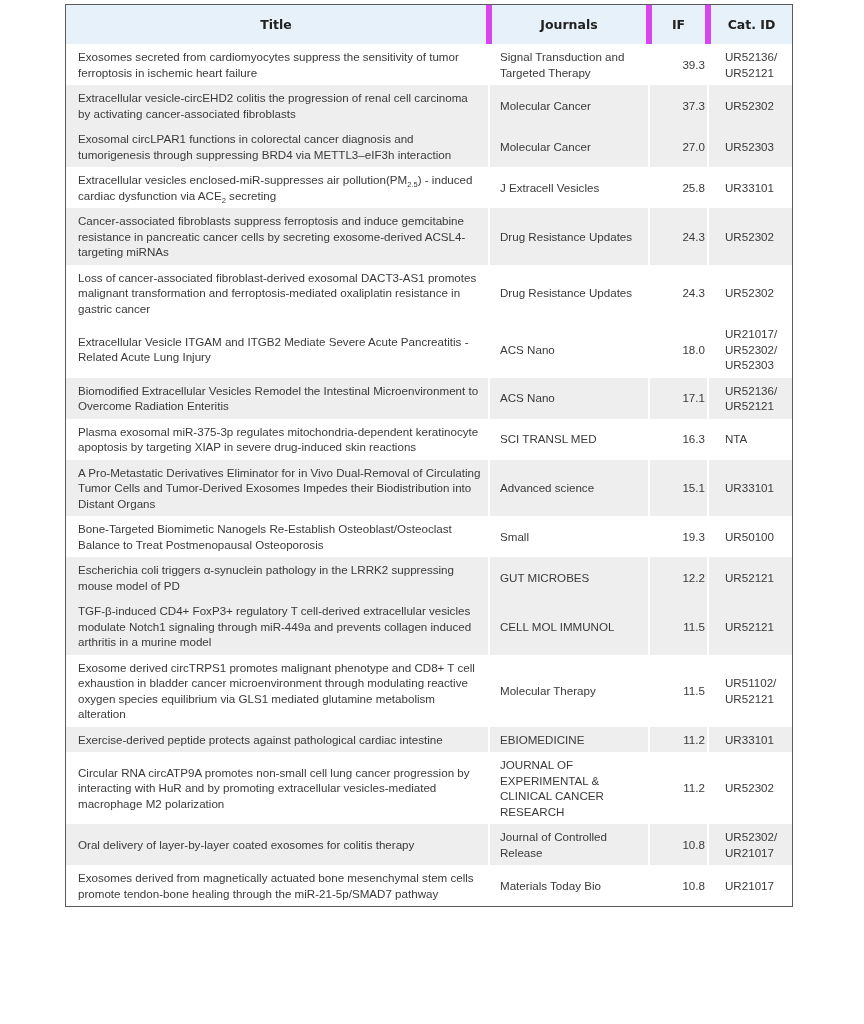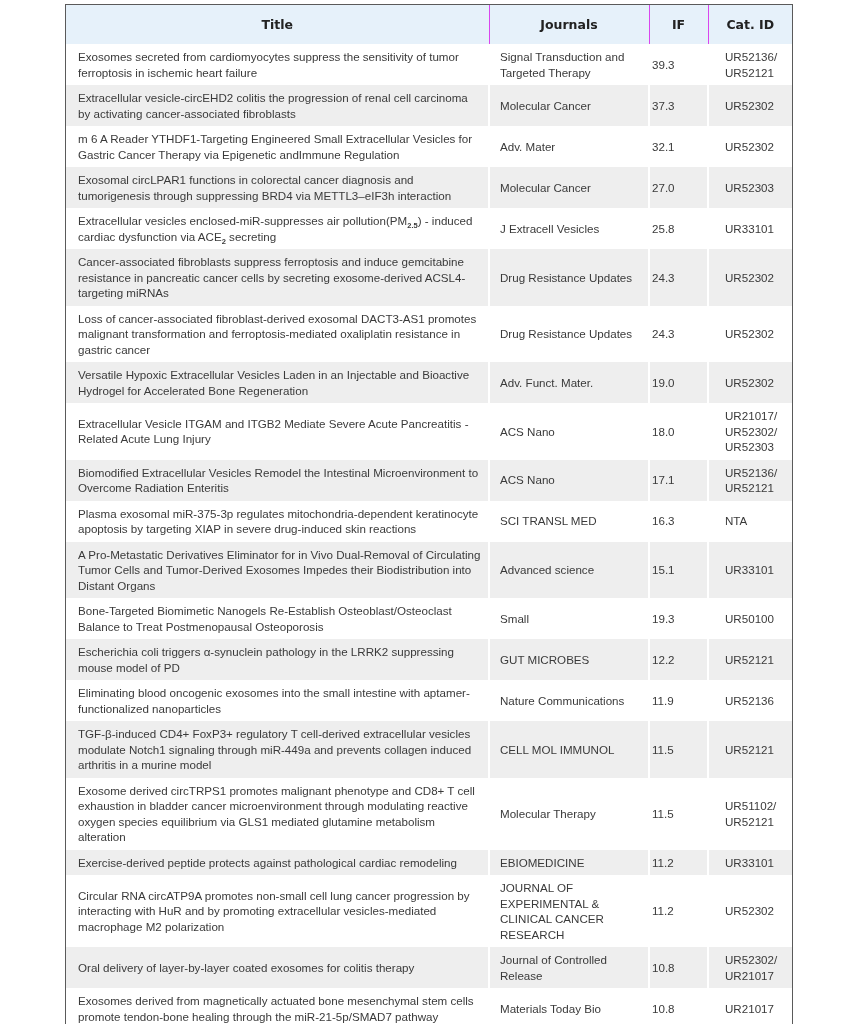--- a/index.html
+++ b/index.html
@@ -33,41 +33,41 @@
   col.c-if { width: 59px; }
   col.c-cat { width: auto; }
   th {
     background: #e6f1fa;
     color: #222222;
     font-family: "DejaVu Sans", sans-serif;
     font-weight: bold;
     font-size: 12.5px;
     height: 39px;
     text-align: center;
-    border-right: 1px solid #d946ef;
+    border-right: 6px solid #d946ef;
     padding: 0;
   }
   th:last-child { border-right: none; }
   td {
     font-size: 11.6px;
     line-height: 15.5px;
     color: #3a3a3a;
     border-right: 2px solid #ffffff;
     vertical-align: middle;
     padding: 5px 10px 5px 11px;
   }
   td:last-child { border-right: none; }
   tr.row-even td { background: #ffffff; }
   tr.row-odd td { background: #eeeeee; }
   td.cell-title { padding-left: 12px; padding-right: 6px; }
   td.cell-journal { padding-left: 10px; padding-right: 4px; }
-  td.cell-if { text-align: left; padding-left: 2px; padding-right: 2px; }
+  td.cell-if { text-align: right; padding-left: 2px; padding-right: 2px; }
   td.cell-cat { padding-left: 16px; padding-right: 2px; }
   .multiline { white-space: pre-line; }
-  sub { font-size: 7.5px; line-height: 0; font-weight: bold; }
+  sub { font-size: 7.5px; line-height: 0; }
 </style>
 </head>
 <body>
 
 <div class="table-wrap">
   <table>
     <colgroup>
       <col class="c-title">
       <col class="c-journal">
       <col class="c-if">
@@ -88,26 +88,20 @@
           <td class="cell-if">39.3</td>
           <td class="cell-cat multiline">UR52136/
 UR52121</td>
         </tr>
         <tr class="row-odd">
           <td class="cell-title">Extracellular vesicle-circEHD2 colitis the progression of renal cell carcinoma by activating cancer-associated fibroblasts</td>
           <td class="cell-journal">Molecular Cancer</td>
           <td class="cell-if">37.3</td>
           <td class="cell-cat multiline">UR52302</td>
         </tr>
-        <tr class="row-even">
-          <td class="cell-title">m 6 A Reader YTHDF1-Targeting Engineered Small Extracellular Vesicles for Gastric Cancer Therapy via Epigenetic andImmune Regulation</td>
-          <td class="cell-journal">Adv. Mater</td>
-          <td class="cell-if">32.1</td>
-          <td class="cell-cat multiline">UR52302</td>
-        </tr>
         <tr class="row-odd">
           <td class="cell-title">Exosomal circLPAR1 functions in colorectal cancer diagnosis and tumorigenesis through suppressing BRD4 via METTL3–eIF3h interaction</td>
           <td class="cell-journal">Molecular Cancer</td>
           <td class="cell-if">27.0</td>
           <td class="cell-cat multiline">UR52303</td>
         </tr>
         <tr class="row-even">
           <td class="cell-title"><span>Extracellular vesicles enclosed-miR-suppresses air pollution(PM</span><sub>2.5</sub><span>) - induced cardiac dysfunction via ACE</span><sub>2</sub><span> secreting</span></td>
           <td class="cell-journal">J Extracell Vesicles</td>
           <td class="cell-if">25.8</td>
@@ -116,26 +110,20 @@
         <tr class="row-odd">
           <td class="cell-title">Cancer-associated fibroblasts suppress ferroptosis and induce gemcitabine resistance in pancreatic cancer cells by secreting exosome-derived ACSL4-targeting miRNAs</td>
           <td class="cell-journal">Drug Resistance Updates</td>
           <td class="cell-if">24.3</td>
           <td class="cell-cat multiline">UR52302</td>
         </tr>
         <tr class="row-even">
           <td class="cell-title">Loss of cancer-associated fibroblast-derived exosomal DACT3-AS1 promotes malignant transformation and ferroptosis-mediated oxaliplatin resistance in gastric cancer</td>
           <td class="cell-journal">Drug Resistance Updates</td>
           <td class="cell-if">24.3</td>
-          <td class="cell-cat multiline">UR52302</td>
-        </tr>
-        <tr class="row-odd">
-          <td class="cell-title">Versatile Hypoxic Extracellular Vesicles Laden in an Injectable and Bioactive Hydrogel for Accelerated Bone Regeneration</td>
-          <td class="cell-journal">Adv. Funct. Mater.</td>
-          <td class="cell-if">19.0</td>
           <td class="cell-cat multiline">UR52302</td>
         </tr>
         <tr class="row-even">
           <td class="cell-title">Extracellular Vesicle ITGAM and ITGB2 Mediate Severe Acute Pancreatitis -Related Acute Lung Injury</td>
           <td class="cell-journal">ACS Nano</td>
           <td class="cell-if">18.0</td>
           <td class="cell-cat multiline">UR21017/
 UR52302/
 UR52303</td>
         </tr>
@@ -163,41 +151,35 @@
           <td class="cell-journal">Small</td>
           <td class="cell-if">19.3</td>
           <td class="cell-cat multiline">UR50100</td>
         </tr>
         <tr class="row-odd">
           <td class="cell-title">Escherichia coli triggers α-synuclein pathology in the LRRK2 suppressing mouse model of PD</td>
           <td class="cell-journal">GUT MICROBES</td>
           <td class="cell-if">12.2</td>
           <td class="cell-cat multiline">UR52121</td>
         </tr>
-        <tr class="row-even">
-          <td class="cell-title">Eliminating blood oncogenic exosomes into the small intestine with aptamer-functionalized nanoparticles</td>
-          <td class="cell-journal">Nature Communications</td>
-          <td class="cell-if">11.9</td>
-          <td class="cell-cat multiline">UR52136</td>
-        </tr>
         <tr class="row-odd">
           <td class="cell-title">TGF-β-induced CD4+ FoxP3+ regulatory T cell-derived extracellular vesicles modulate Notch1 signaling through miR-449a and prevents collagen induced arthritis in a murine model</td>
           <td class="cell-journal">CELL MOL IMMUNOL</td>
           <td class="cell-if">11.5</td>
           <td class="cell-cat multiline">UR52121</td>
         </tr>
         <tr class="row-even">
           <td class="cell-title">Exosome derived circTRPS1 promotes malignant phenotype and CD8+ T cell exhaustion in bladder cancer microenvironment through modulating reactive oxygen species equilibrium via GLS1 mediated glutamine metabolism alteration</td>
           <td class="cell-journal">Molecular Therapy</td>
           <td class="cell-if">11.5</td>
           <td class="cell-cat multiline">UR51102/
 UR52121</td>
         </tr>
         <tr class="row-odd">
-          <td class="cell-title">Exercise-derived peptide protects against pathological cardiac remodeling</td>
+          <td class="cell-title">Exercise-derived peptide protects against pathological cardiac intestine</td>
           <td class="cell-journal">EBIOMEDICINE</td>
           <td class="cell-if">11.2</td>
           <td class="cell-cat multiline">UR33101</td>
         </tr>
         <tr class="row-even">
           <td class="cell-title">Circular RNA circATP9A promotes non-small cell lung cancer progression by interacting with HuR and by promoting extracellular vesicles-mediated macrophage M2 polarization</td>
           <td class="cell-journal">JOURNAL OF EXPERIMENTAL &amp; CLINICAL CANCER RESEARCH</td>
           <td class="cell-if">11.2</td>
           <td class="cell-cat multiline">UR52302</td>
         </tr>

